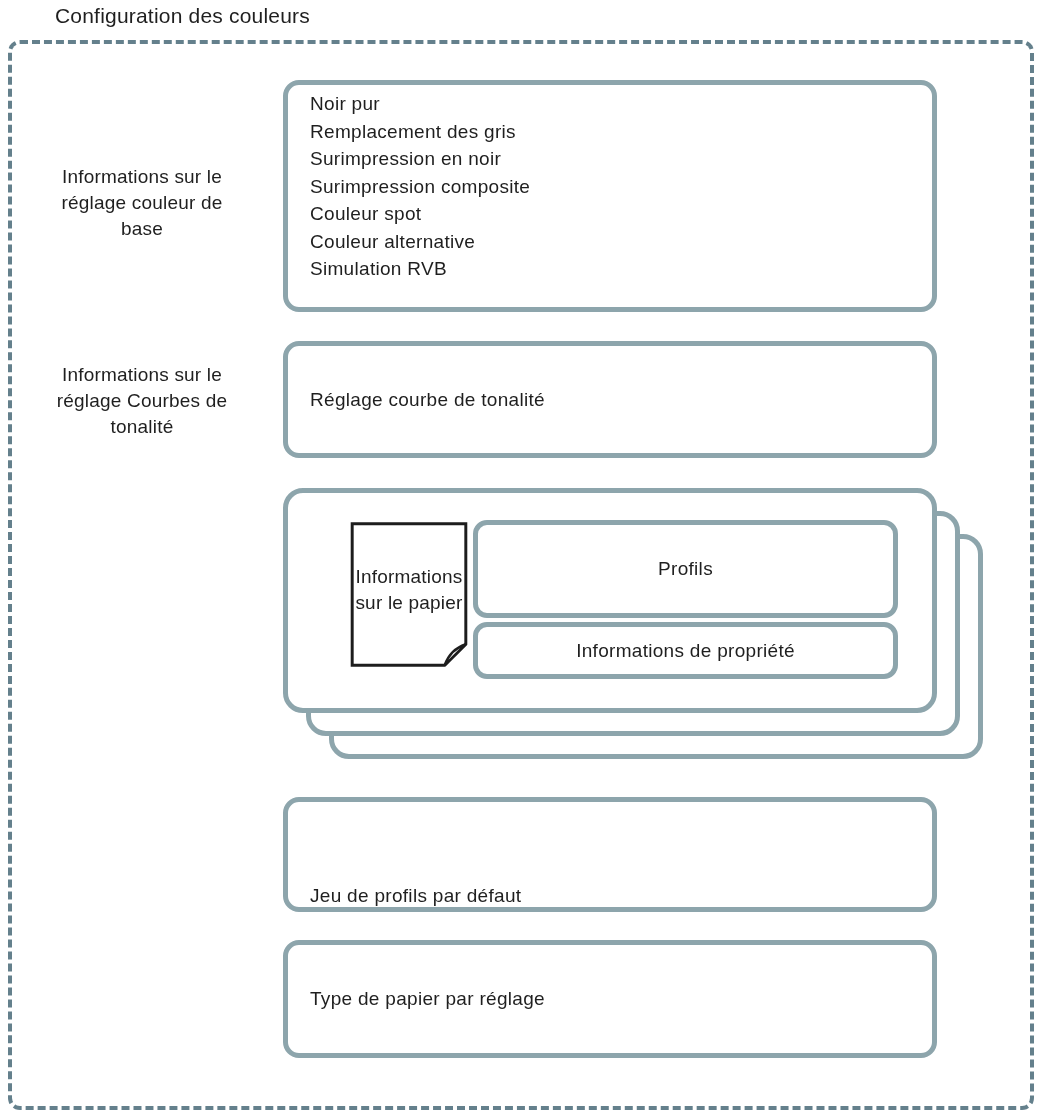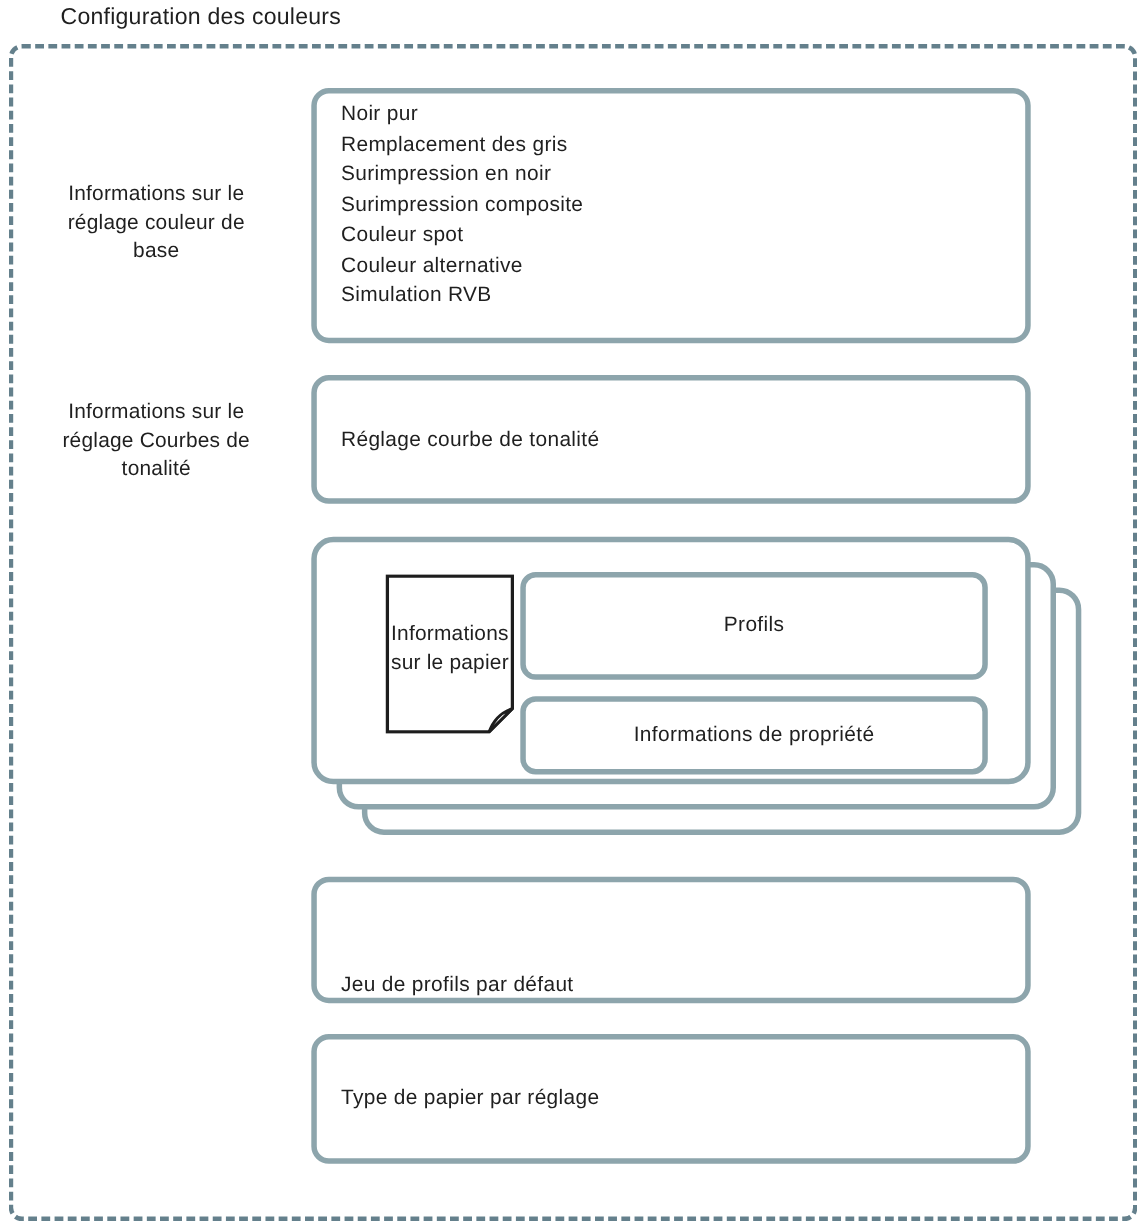--- a/index.html
+++ b/index.html
@@ -43,21 +43,21 @@
 
   .paper{position:absolute;left:27px;top:29px;width:138px;height:145px;margin-left:25px;}
   .paper svg{display:block;width:100%;height:100%;}
   .paper-text{position:absolute;left:0;top:0;width:100%;height:94%;display:flex;align-items:center;justify-content:center;
     text-align:center;font-size:19px;line-height:26px;letter-spacing:0.2px;white-space:pre-line;}
 
   .inner-box{position:absolute;box-sizing:border-box;left:185px;width:425px;background:var(--bg);
     border:5px solid var(--box-border);border-radius:14px;display:flex;align-items:center;justify-content:center;
     font-size:19px;letter-spacing:0.3px;}
   .inner-profiles{top:27px;height:98px;}
-  .inner-property{top:140px;height:71px;}
+  .inner-property{top:129px;height:57px;}
 </style>
 </head>
 <body>
 
 <div class="canvas">
 
   <div class="title">Configuration des couleurs</div>
 
   <div class="boundary"></div>
 

